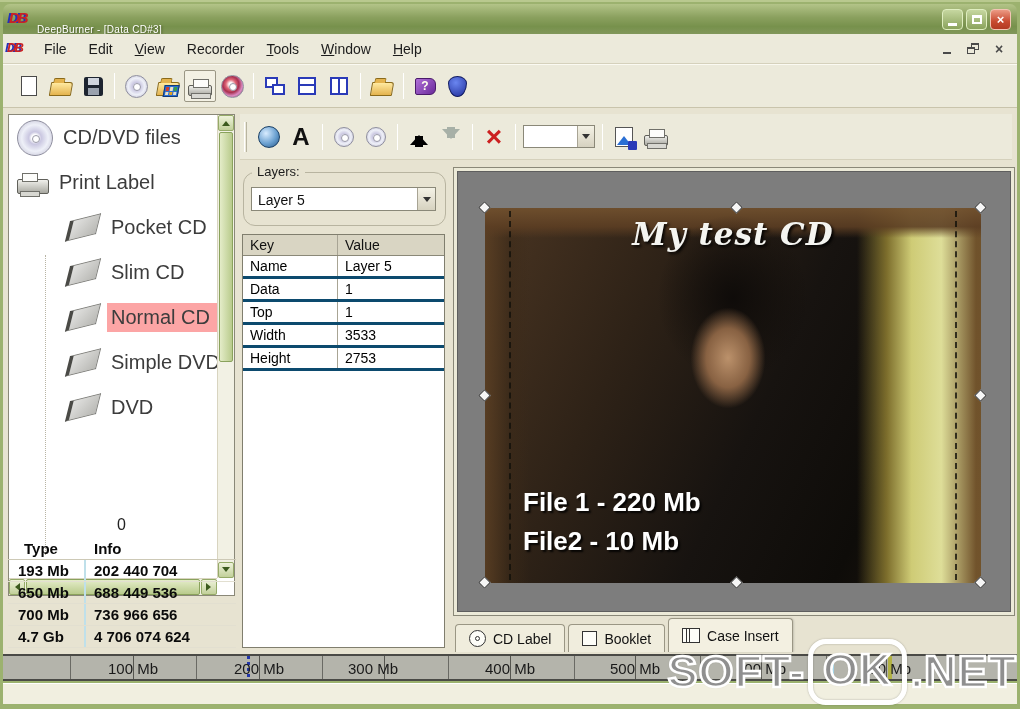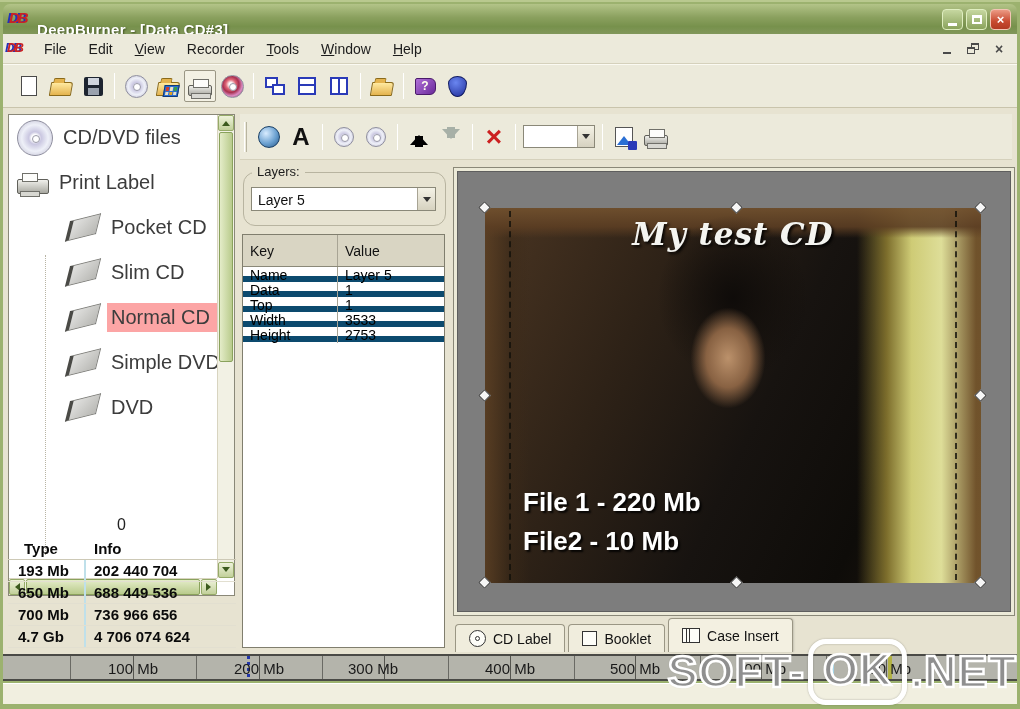--- a/index.html
+++ b/index.html
@@ -16,21 +16,21 @@
     position:absolute; top:2px; left:3px; right:3px; height:30px;
     background:linear-gradient(180deg,#b3c488 0%,#8aa05e 45%,#77914c 75%,#81975a 100%);
     border-radius:7px 7px 0 0;
     display:flex; align-items:center; padding:0 6px;
   }
   .app-logo {
     width:22px; height:20px; margin-right:6px; font-weight:bold; font-style:italic;
     font-size:15px; color:#cc2222; text-shadow:-2px 0 0 #2233bb; letter-spacing:-2px;
   }
   .titlebar .title {
-    color:#ffffff; font-weight:bold; font-size:15px;
+    color:#ffffff; font-weight:normal; font-size:10px;
     text-shadow:1px 1px 2px #40511f; letter-spacing:.3px;margin-top:20px;
   }
   .win-controls { margin-left:auto; display:flex; gap:3px; }
   .wbtn {
     width:21px; height:21px; border-radius:4px; border:1px solid #dfeec0;
     background:linear-gradient(180deg,#c6d7a0 0%,#8aa35c 100%);
     display:flex; align-items:center; justify-content:center;
     color:#fff; font-size:13px; font-weight:bold;
   }
   .wbtn.close { background:linear-gradient(180deg,#ec9a84 0%,#c84a30 60%,#b23a22 100%); border-color:#f3c4b4; }
@@ -179,22 +179,22 @@
 
   
   .layers-panel { position:absolute; left:238px; top:56px; width:209px; bottom:4px; }
   .fieldset { position:absolute; left:2px; right:4px; top:8px; height:54px; border:1px solid #b8b4a0; border-radius:12px; }
   .fieldset .legend { position:absolute; top:-9px; left:8px; background:#e7e3d1; padding:0 5px; font-size:13px; color:#1c1c1c; }
   .combo { position:absolute; left:7px; right:9px; top:14px; height:24px; background:#fff; border:1px solid #8a8878; display:flex; }
   .combo .cval { flex:1; font-size:14px; padding:4px 6px; color:#111; }
   .combo .cbtn { width:18px; background:linear-gradient(180deg,#f4f2e6,#d6d2c0); border-left:1px solid #a8a494;
     display:flex; align-items:center; justify-content:center; }
   .kv-table { position:absolute; left:1px; right:5px; top:70px; bottom:2px; background:#fff; border:1px solid #807e6e; font-size:14px; }
-  .kv-row { display:grid; grid-template-columns:95px 1fr; height:15px; align-items:center; border-bottom:6px solid #0c4a6e; }
-  .kv-row.head { height:32px; background:#d9d5c3; border-bottom:1px solid #8a8878; color:#111; }
+  .kv-row { display:grid; grid-template-columns:95px 1fr; height:23px; align-items:center; border-bottom:3px solid #0c4a6e; }
+  .kv-row.head { height:21px; background:#d9d5c3; border-bottom:1px solid #8a8878; color:#111; }
   .kv-row .k { padding-left:7px; height:100%; display:flex; align-items:center; border-right:1px solid #a8a494; }
   .kv-row .v { padding-left:7px; }
 
   
   .preview {
     position:absolute; left:451px; top:60px; width:560px; height:447px;
     background:#7d7d7d; border:3px solid #ecead8; outline:1px solid #8a8878;
     box-shadow:inset 0 0 0 1px #5e5e5e;
   }
   .photo {

